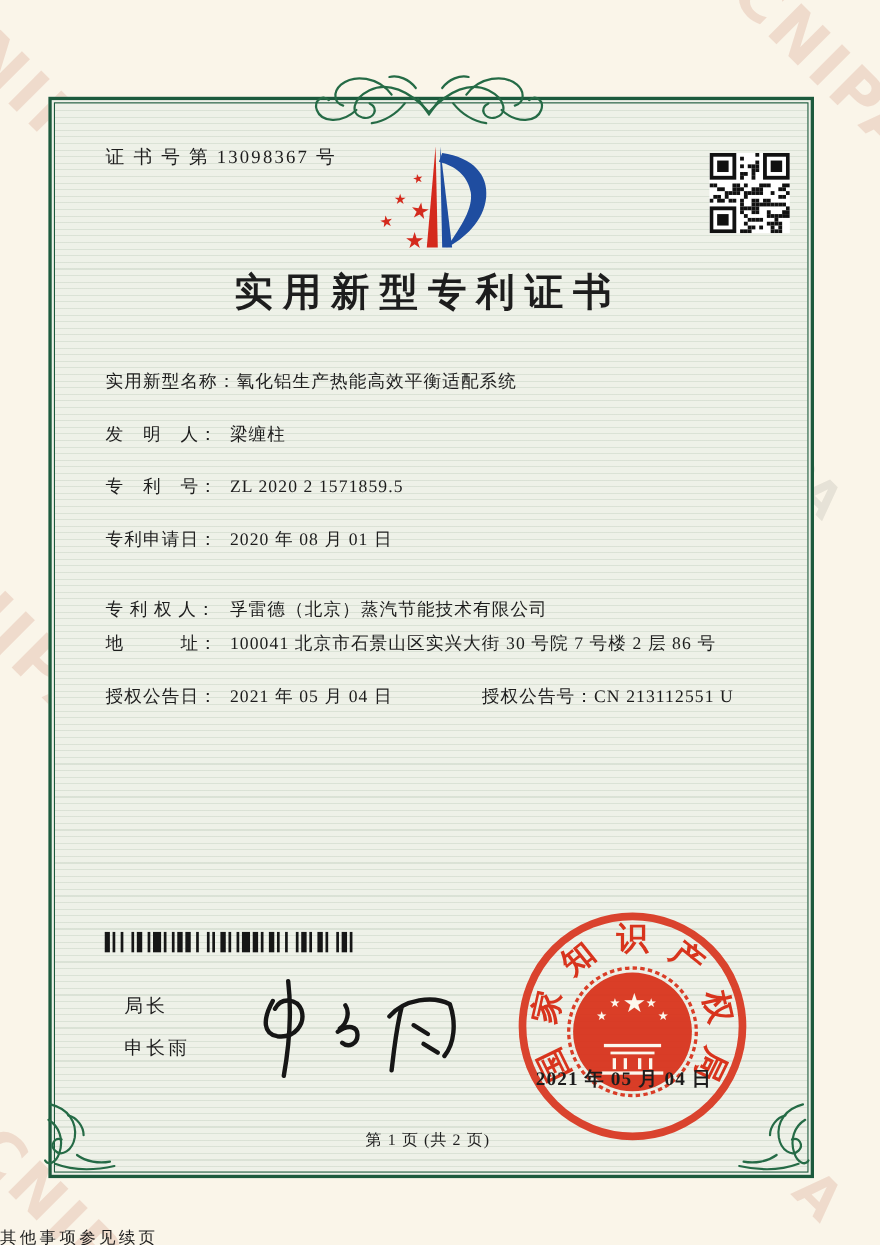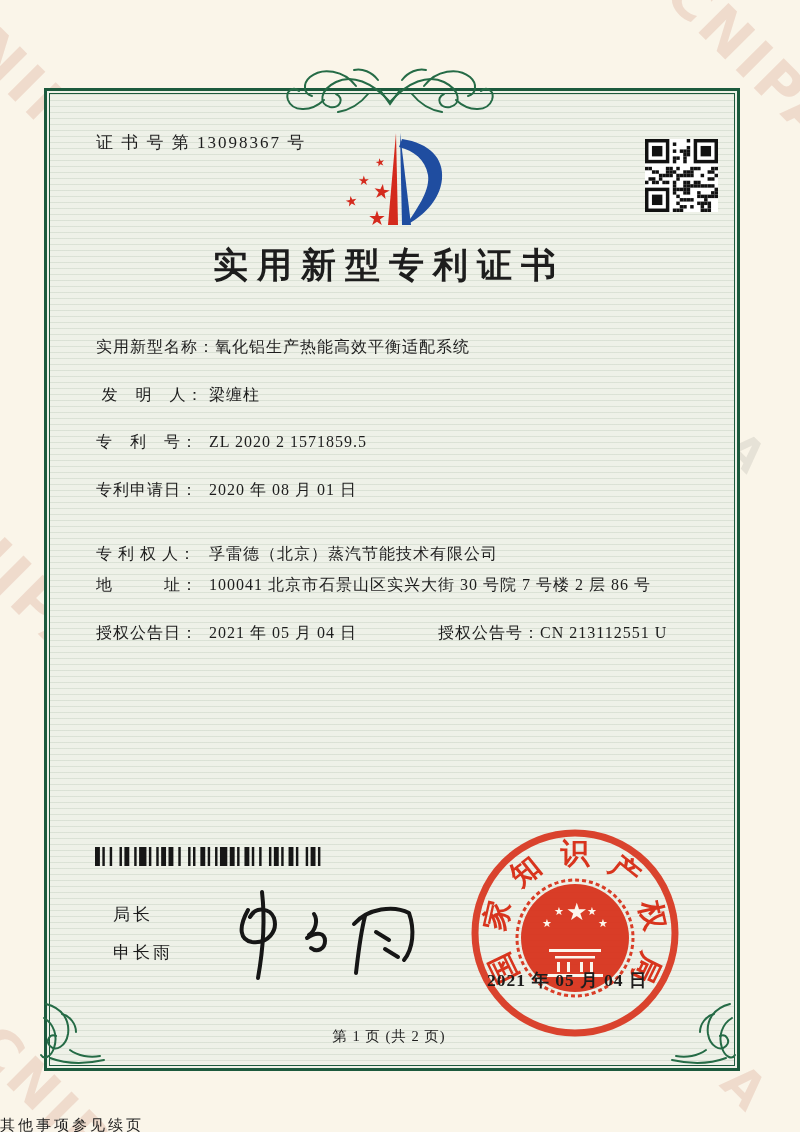--- a/index.html
+++ b/index.html
@@ -226,21 +226,21 @@
   <polygon points="60,6 52,98 62,98" fill="#d42a1d"></polygon>
   <polygon points="64,6 66,98 75,98" fill="#1f4da0"></polygon>
   <path d="M66,12 C94,16 108,32 106,52 C104,74 86,90 70,98 C84,78 94,62 92,48 C89,32 78,24 63,20 Z" fill="#1f4da0"></path>
 </svg>
 
 <div class="title">实用新型专利证书</div>
 
 <div class="row" style="top:337px;">
   <span class="lbl">实用新型名称：</span><span>氧化铝生产热能高效平衡适配系统</span>
 </div>
-<div class="row" style="top:385px;text-align:center;">
+<div class="row" style="top:385px;">
   <span class="lbl">发　明　人：</span><span>梁缠柱</span>
 </div>
 <div class="row" style="top:432px;">
   <span class="lbl">专　利　号：</span><span>ZL 2020 2 1571859.5</span>
 </div>
 <div class="row" style="top:480px;">
   <span class="lbl">专利申请日：</span><span>2020 年 08 月 01 日</span>
 </div>
 <div class="row" style="top:544px;">
   <span class="lbl">专 利 权 人：</span><span>孚雷德（北京）蒸汽节能技术有限公司</span>

